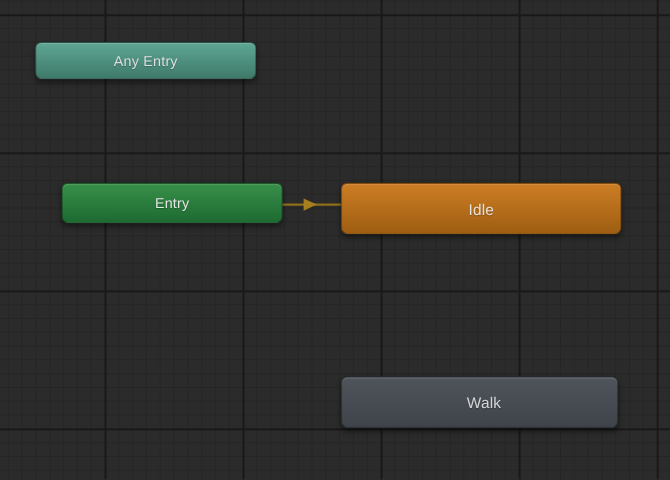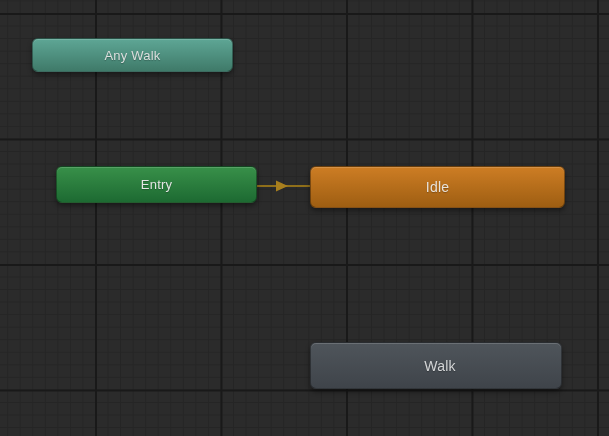--- a/index.html
+++ b/index.html
@@ -54,24 +54,24 @@
 
 <div class="canvas" id="graph-canvas" style="--grid-bg: #2b2b2b; --grid-minor: #252525; --grid-major: #191919; background-position: 95px 13px;">
   <svg class="edges" id="edge-layer" xmlns="http://www.w3.org/2000/svg">
       <g class="edge">
         <line x1="233" y1="186" x2="310" y2="186" stroke="#8f6f1a" stroke-width="2"></line>
         <polygon points="276,180.5 276,191.5 288,186" fill="#a87f1e"></polygon>
       </g>
     </svg>
 
 <div class="node" style="left: 32px; top: 38px; width: 201px; height: 34px; background: linear-gradient(rgb(94, 166, 149), rgb(63, 122, 105)); color: rgb(220, 223, 222);">
-      <span class="node-label">Any Walk</span>
+      <span class="node-label">Any Entry</span>
     </div>
     <div class="node" style="left: 32px; top: 166px; width: 201px; height: 37px; background: linear-gradient(rgb(56, 144, 73), rgb(29, 106, 50)); color: rgb(227, 229, 227); margin-left: 24px;">
       <span class="node-label">Entry</span>
     </div>
-    <div class="node large" style="left: 310px; top: 166px; width: 255px; height: 42px; background: linear-gradient(rgb(205, 125, 36), rgb(158, 94, 18)); color: rgb(232, 226, 218);">
+    <div class="node large" style="left: 310px; top: 166px; width: 255px; height: 47px; background: linear-gradient(rgb(205, 125, 36), rgb(158, 94, 18)); color: rgb(232, 226, 218);">
       <span class="node-label">Idle</span>
     </div>
     <div class="node large" style="left: 310px; top: 342px; width: 252px; height: 47px; background: linear-gradient(rgb(79, 85, 91), rgb(63, 68, 74)); color: rgb(212, 214, 215); padding-left: 8px;">
       <span class="node-label">Walk</span>
     </div>
   </div>
 
 </body></html>

